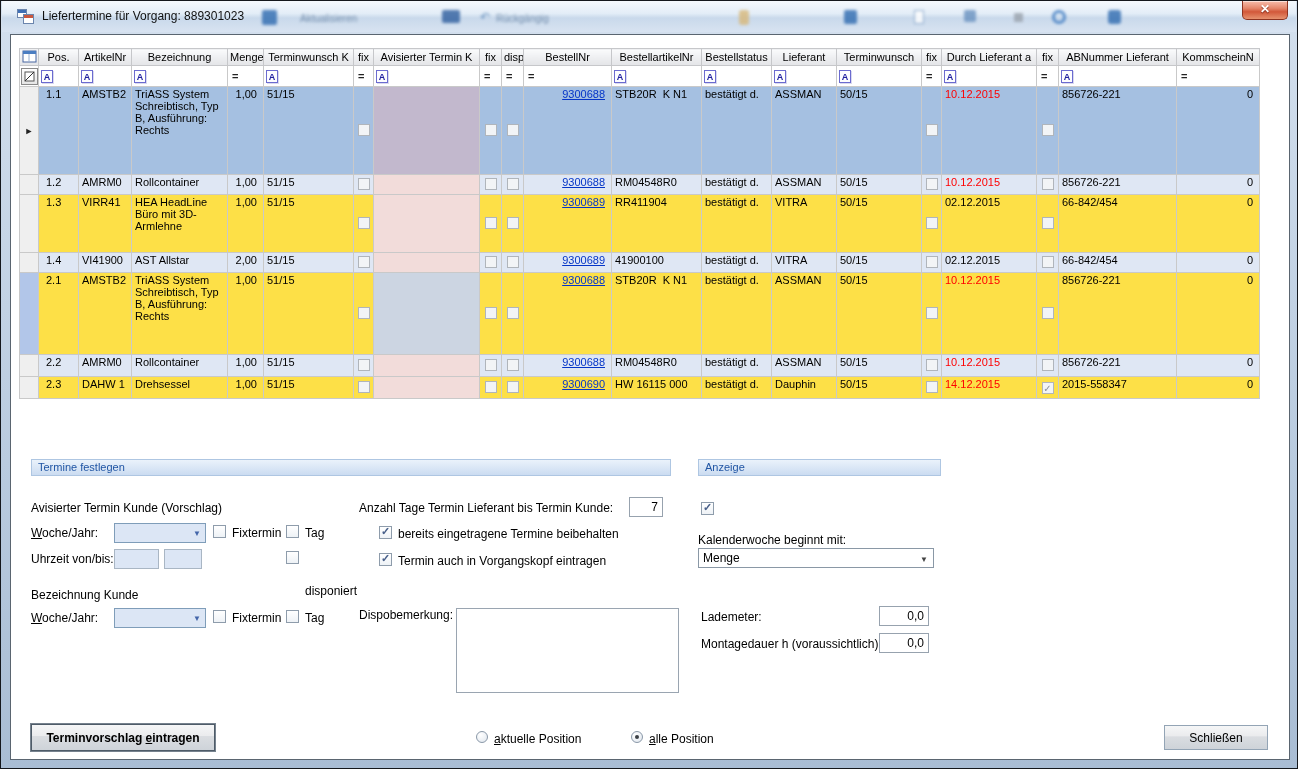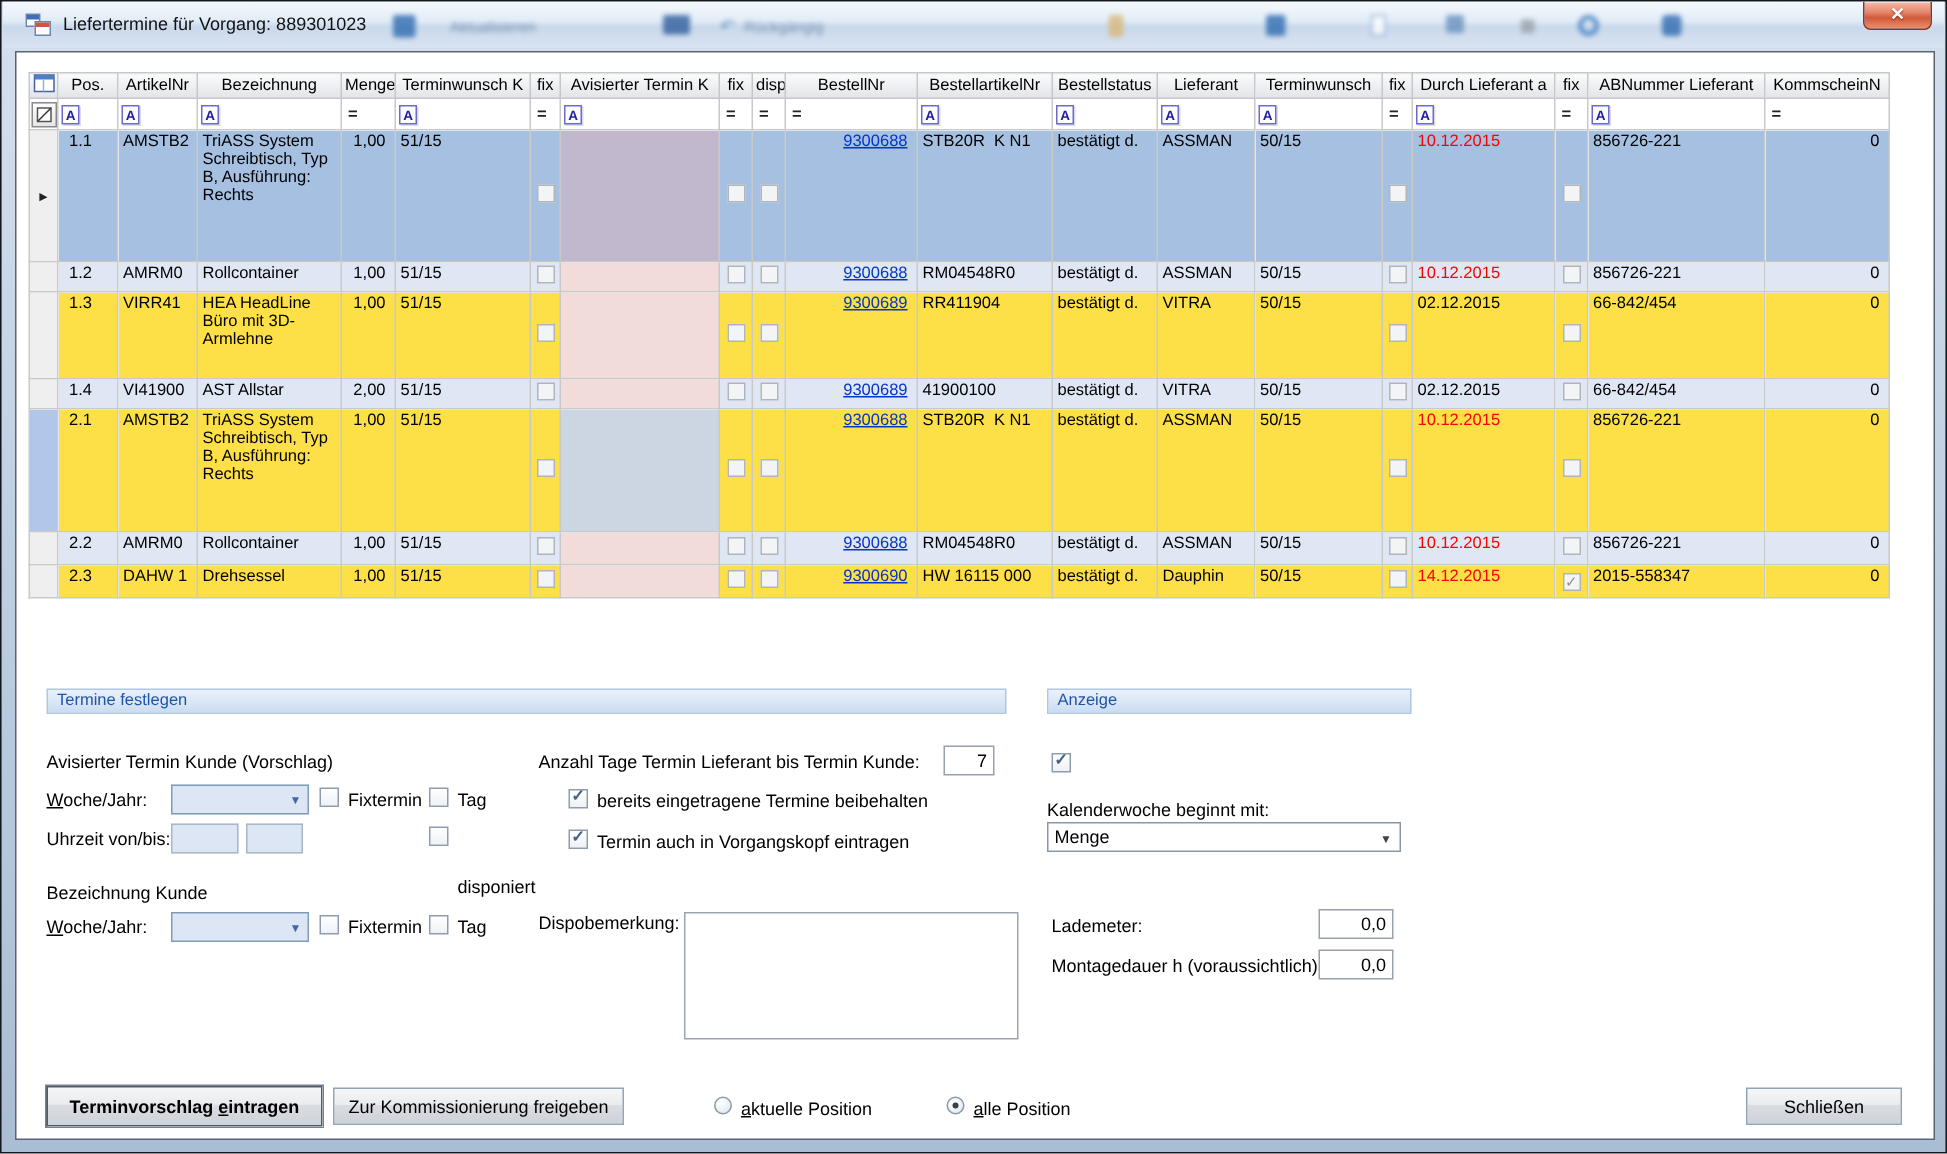--- a/index.html
+++ b/index.html
@@ -417,21 +417,20 @@
       </span>
     <div class="lbl" style="left:687px;top:498px;">Kalenderwoche beginnt mit:</div>
     <div class="selbox" style="left:687px;top:513px;width:236px;">
       <span>Menge</span>
       <span class="arr">▼</span>
     </div>
 
     <button class="btn focus" style="left:20px;top:689px;width:184px;">
       <span>Terminvorschlag </span><span class="u">e</span><span>intragen</span>
     </button>
-    <button class="btn" style="left:211px;top:690px;width:194px;">Zur Kommissionierung freigeben</button>
 
     <span class="radio" style="left:465px;top:696px;"></span>
     <div class="lbl" style="left:483px;top:697px;"><span class="u">a</span><span>ktuelle Position</span></div>
     <span class="radio on" style="left:620px;top:696px;"></span>
     <div class="lbl" style="left:638px;top:697px;"><span class="u">a</span><span>lle Position</span></div>
 
     <button class="btn" style="left:1153px;top:690px;width:104px;">Schließen</button>
   </div>
 </div>
 

